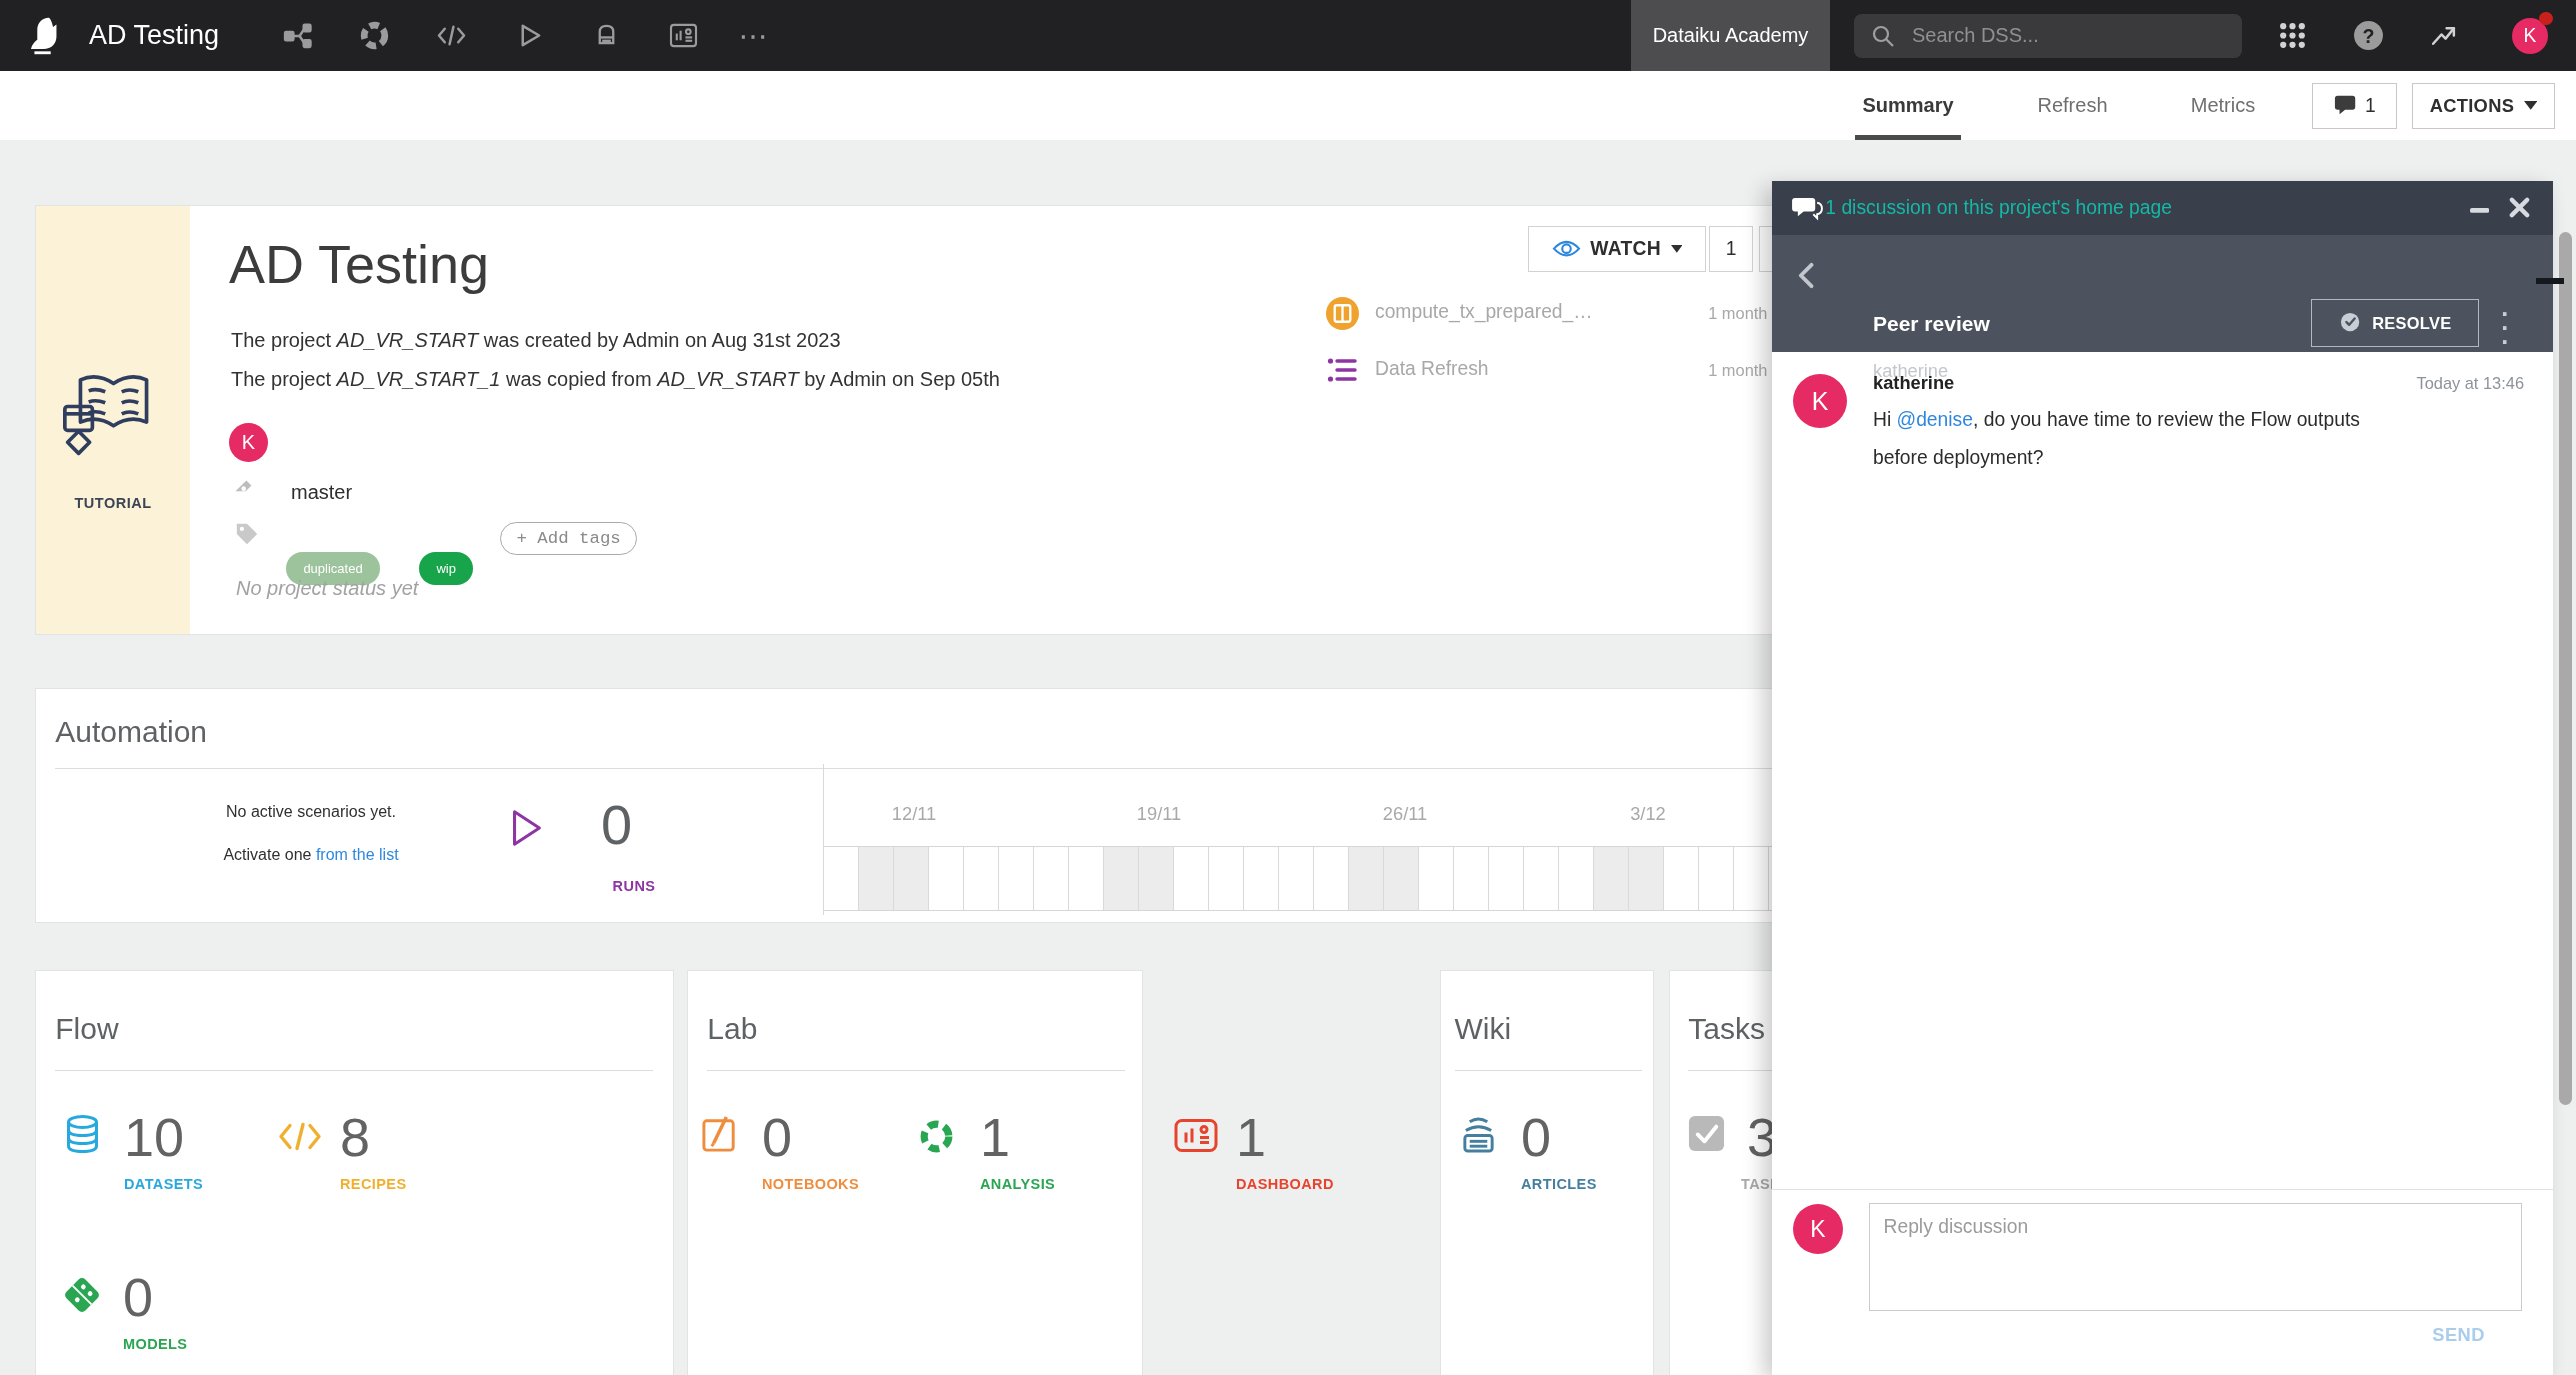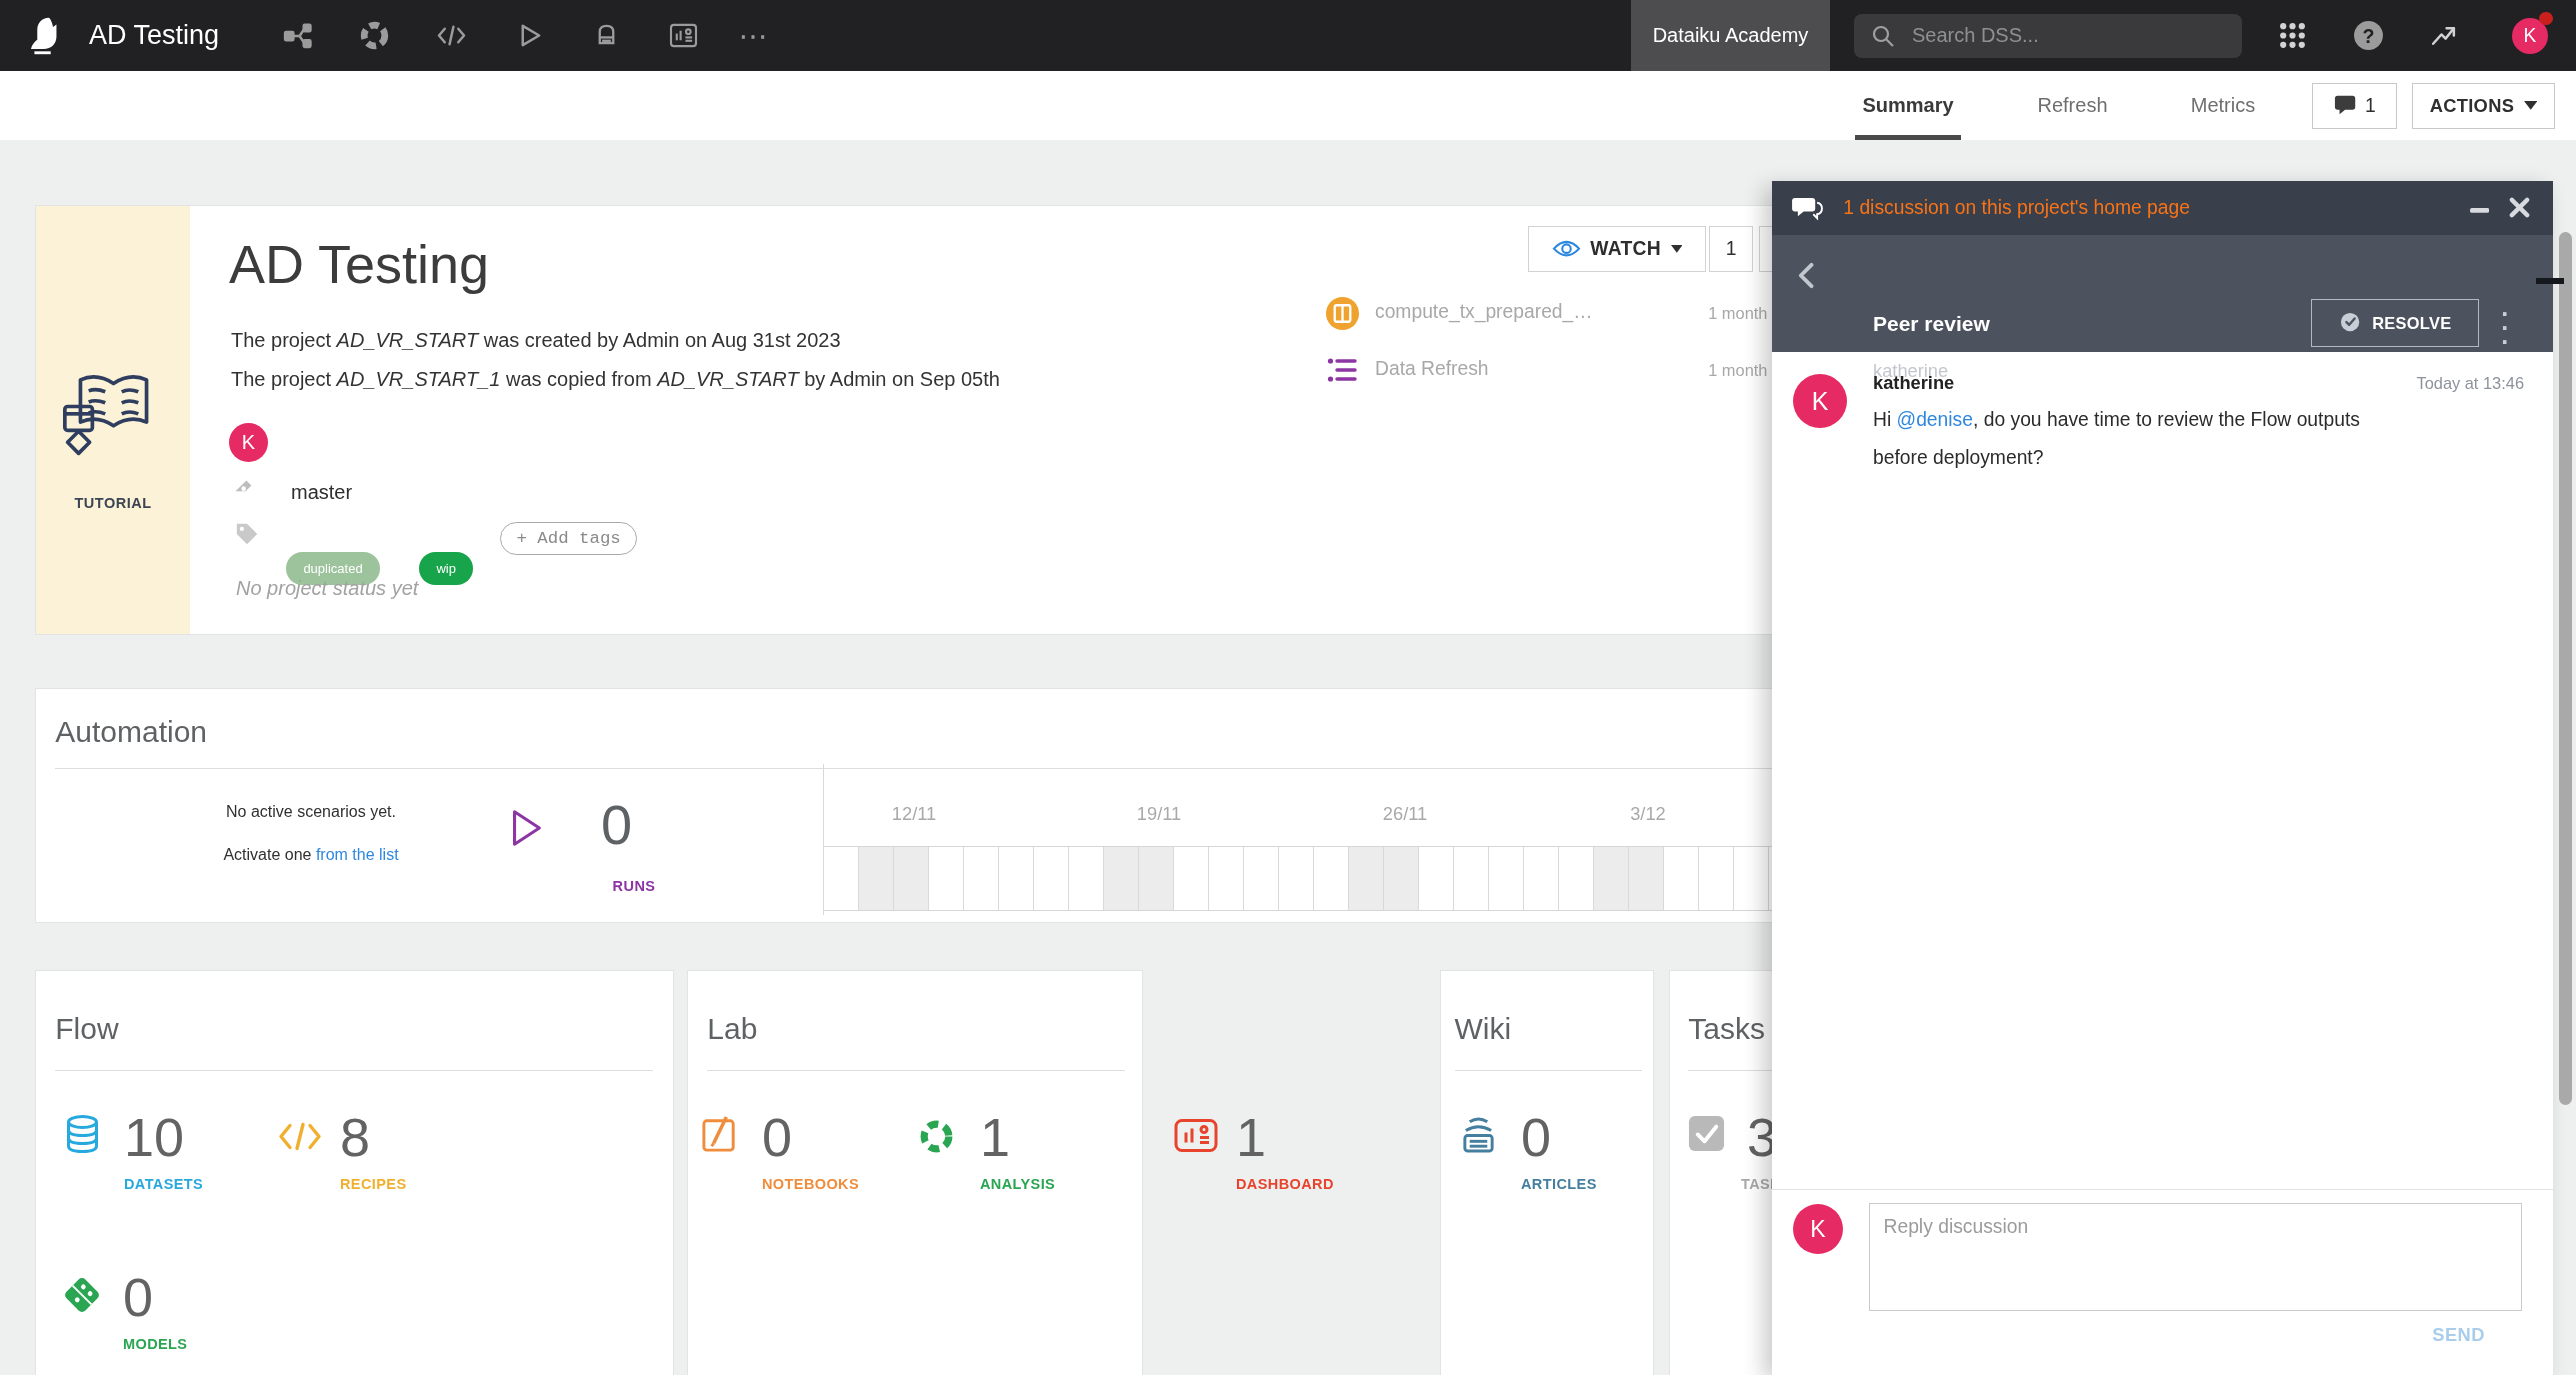--- a/index.html
+++ b/index.html
@@ -64,21 +64,21 @@
 
   
   .stat{position:absolute;width:212px;height:106px;cursor:pointer;}
   .stat-icon{position:absolute;left:0;top:3.9px;}
   .stat-num{position:absolute;left:62px;top:0;font-size:54px;color:#636363;line-height:1;}
   .stat-label{position:absolute;left:62px;top:66px;font-size:14.5px;font-weight:bold;letter-spacing:0.4px;}
 
   
   .panel{position:absolute;left:1772px;top:181px;width:781px;height:1194px;background:#fff;box-shadow:-7.7px 5.8px 21px rgba(0,0,0,.22);z-index:5;}
   .panel-head{position:absolute;left:0;top:0;width:781px;height:54px;background:#39404b;display:flex;align-items:center;}
-  .panel-head-title{color:#f97316;font-size:19.3px;margin-left:19px;}
+  .panel-head-title{color:#14b8a6;font-size:19.3px;margin-left:1px;}
   .panel-sub{position:absolute;left:0;top:54px;width:781px;height:117px;background:#4c525e;}
   .thread-title{position:absolute;left:101px;top:77px;color:#fff;font-size:21px;font-weight:bold;}
   .thread-partic{position:absolute;left:101px;top:125px;color:#c3c7cc;font-size:18.3px;}
   .resolvebtn{position:absolute;left:539px;top:64px;width:168px;height:48px;border:1px solid #b3b8c1;display:flex;align-items:center;justify-content:center;gap:9.6px;color:#fff;font-size:16.4px;font-weight:bold;letter-spacing:0.3px;}
   .msg-avatar{position:absolute;left:21px;top:193px;width:54px;height:54px;font-size:25px;}
   .msg-name{position:absolute;left:101px;top:191px;font-size:18.3px;font-weight:bold;color:#222;}
   .msg-time{position:absolute;right:29px;top:193px;font-size:16.4px;color:#8d929b;}
   .msg-body{position:absolute;left:101px;top:220px;width:540px;font-size:19.3px;color:#2b2b2b;line-height:1.95;}
   .reply-sep{position:absolute;left:0;top:1008px;width:781px;height:1px;background:#e2e2e2;}
   .reply-avatar{position:absolute;left:21px;top:1023px;width:50px;height:50px;font-size:23px;}

